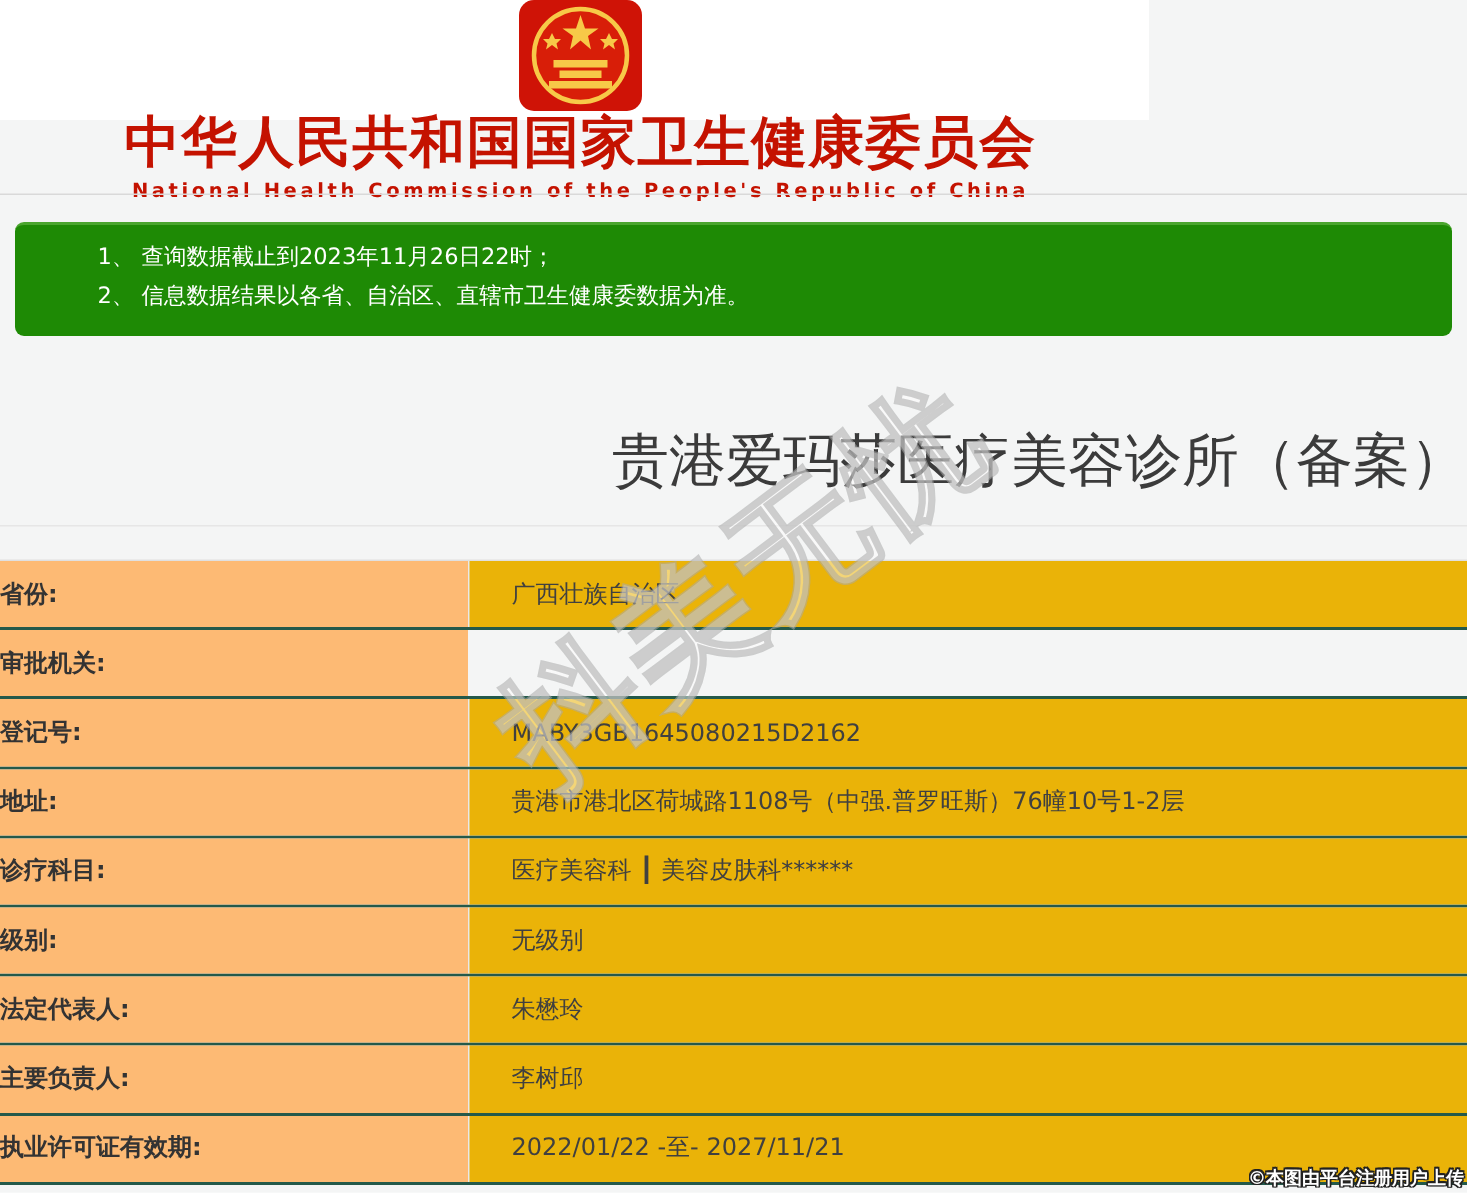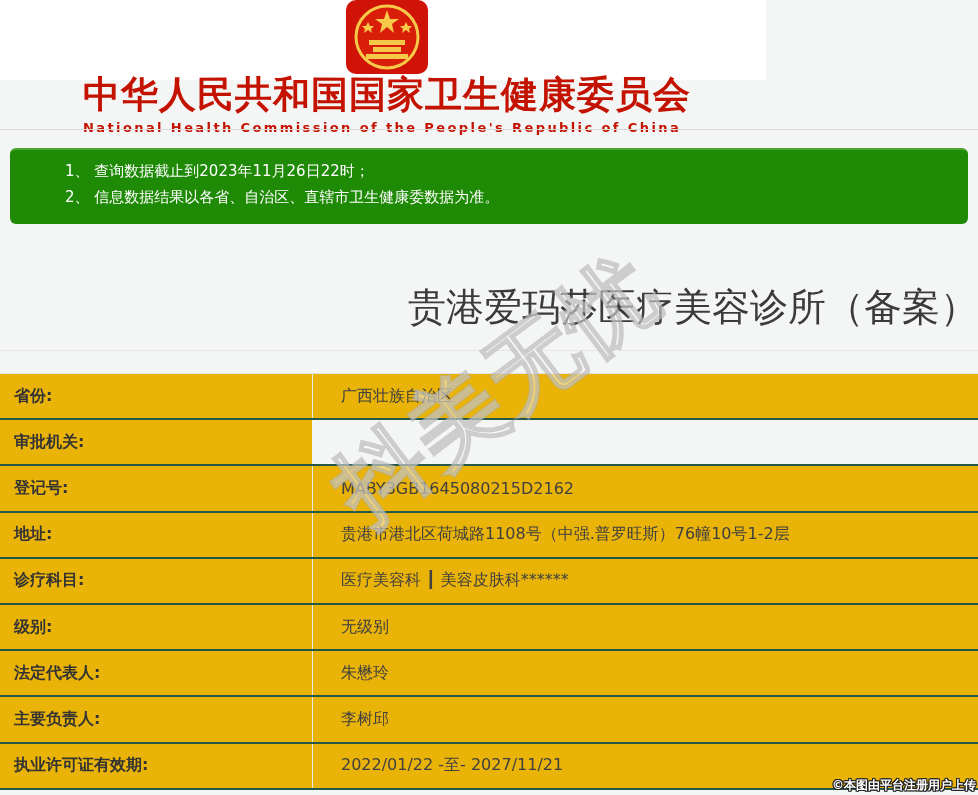--- a/index.html
+++ b/index.html
@@ -4,35 +4,35 @@
 <style>
   html,body{margin:0;padding:0;}
   body{font-family:"DejaVu Sans","Liberation Sans",sans-serif;}
   .page{position:relative;width:978px;height:795px;background:#f4f5f5;overflow:hidden;}
 
   
   .header{position:absolute;left:0;top:0;width:766px;height:80px;background:#ffffff;display:flex;align-items:center;flex-direction:column;}
   .emblem{width:86px;height:74px;margin-left:8px;flex:0 0 auto;}
   .header-text{margin-left:8px;}
   .header-title-cn{font-size:37px;font-weight:bold;color:#c41200;line-height:1.15;letter-spacing:1px;white-space:nowrap;}
-  .header-title-en{font-size:13px;font-weight:bold;color:#c41200;letter-spacing:2.4px;margin-top:3px;white-space:nowrap;}
+  .header-title-en{font-size:13px;font-weight:bold;color:#c41200;letter-spacing:2.4px;margin-top:3px;white-space:nowrap;text-align:center;}
   .top-divider{position:absolute;left:0;top:129px;width:978px;height:1px;background:#d9d9d9;}
 
   
   .notice{position:absolute;left:10px;top:148px;width:958px;height:76px;background:#1e8a05;border-radius:6px;border-top:2px solid #4aa52e;box-sizing:border-box;padding:8px 0 0 55px;}
   .notice-line{color:#ffffff;font-size:15px;line-height:26px;white-space:nowrap;}
 
   
   .record-title{position:absolute;left:312px;right:0;top:282px;text-align:right;font-size:38px;font-weight:400;color:#3b3b3b;white-space:nowrap;}
   .title-divider{position:absolute;left:0;top:350px;width:978px;height:1px;background:#e6e6e6;}
 
   
   .info-table{position:absolute;left:0;top:373px;width:978px;border-top:1px solid #e0e0e0;}
   .row{display:flex;height:44.2px;border-bottom:2px solid #24594a;}
-  .cell-label{width:312px;flex:0 0 auto;background:#eab308;display:flex;align-items:center;padding-left:14px;box-sizing:border-box;font-size:16px;font-weight:bold;color:#333333;}
+  .cell-label{width:312px;flex:0 0 auto;background:#fdba74;display:flex;align-items:center;box-sizing:border-box;font-size:16px;font-weight:bold;color:#333333;}
   .cell-value{flex:1;background:#eab308;display:flex;align-items:center;padding-left:28px;box-sizing:border-box;font-size:16px;color:#404040;border-left:1px solid #e8e8e8;}
 
   
   .watermark{position:absolute;left:497px;top:390px;transform:translate(-50%,-50%) rotate(-37deg);font-size:90px;font-weight:bold;letter-spacing:4px;white-space:nowrap;color:rgba(255,255,255,0.45);-webkit-text-stroke:2px rgba(170,170,170,0.55);pointer-events:none;z-index:5;}
 
   
   .copyright{position:absolute;right:2px;top:777px;font-size:12px;font-weight:bold;color:#ffffff;text-shadow:-1px 0 #222,0 1px #222,1px 0 #222,0 -1px #222,-1px -1px #222,1px 1px #222,-1px 1px #222,1px -1px #222;z-index:6;white-space:nowrap;}
 </style>
 </head>
 <body>

